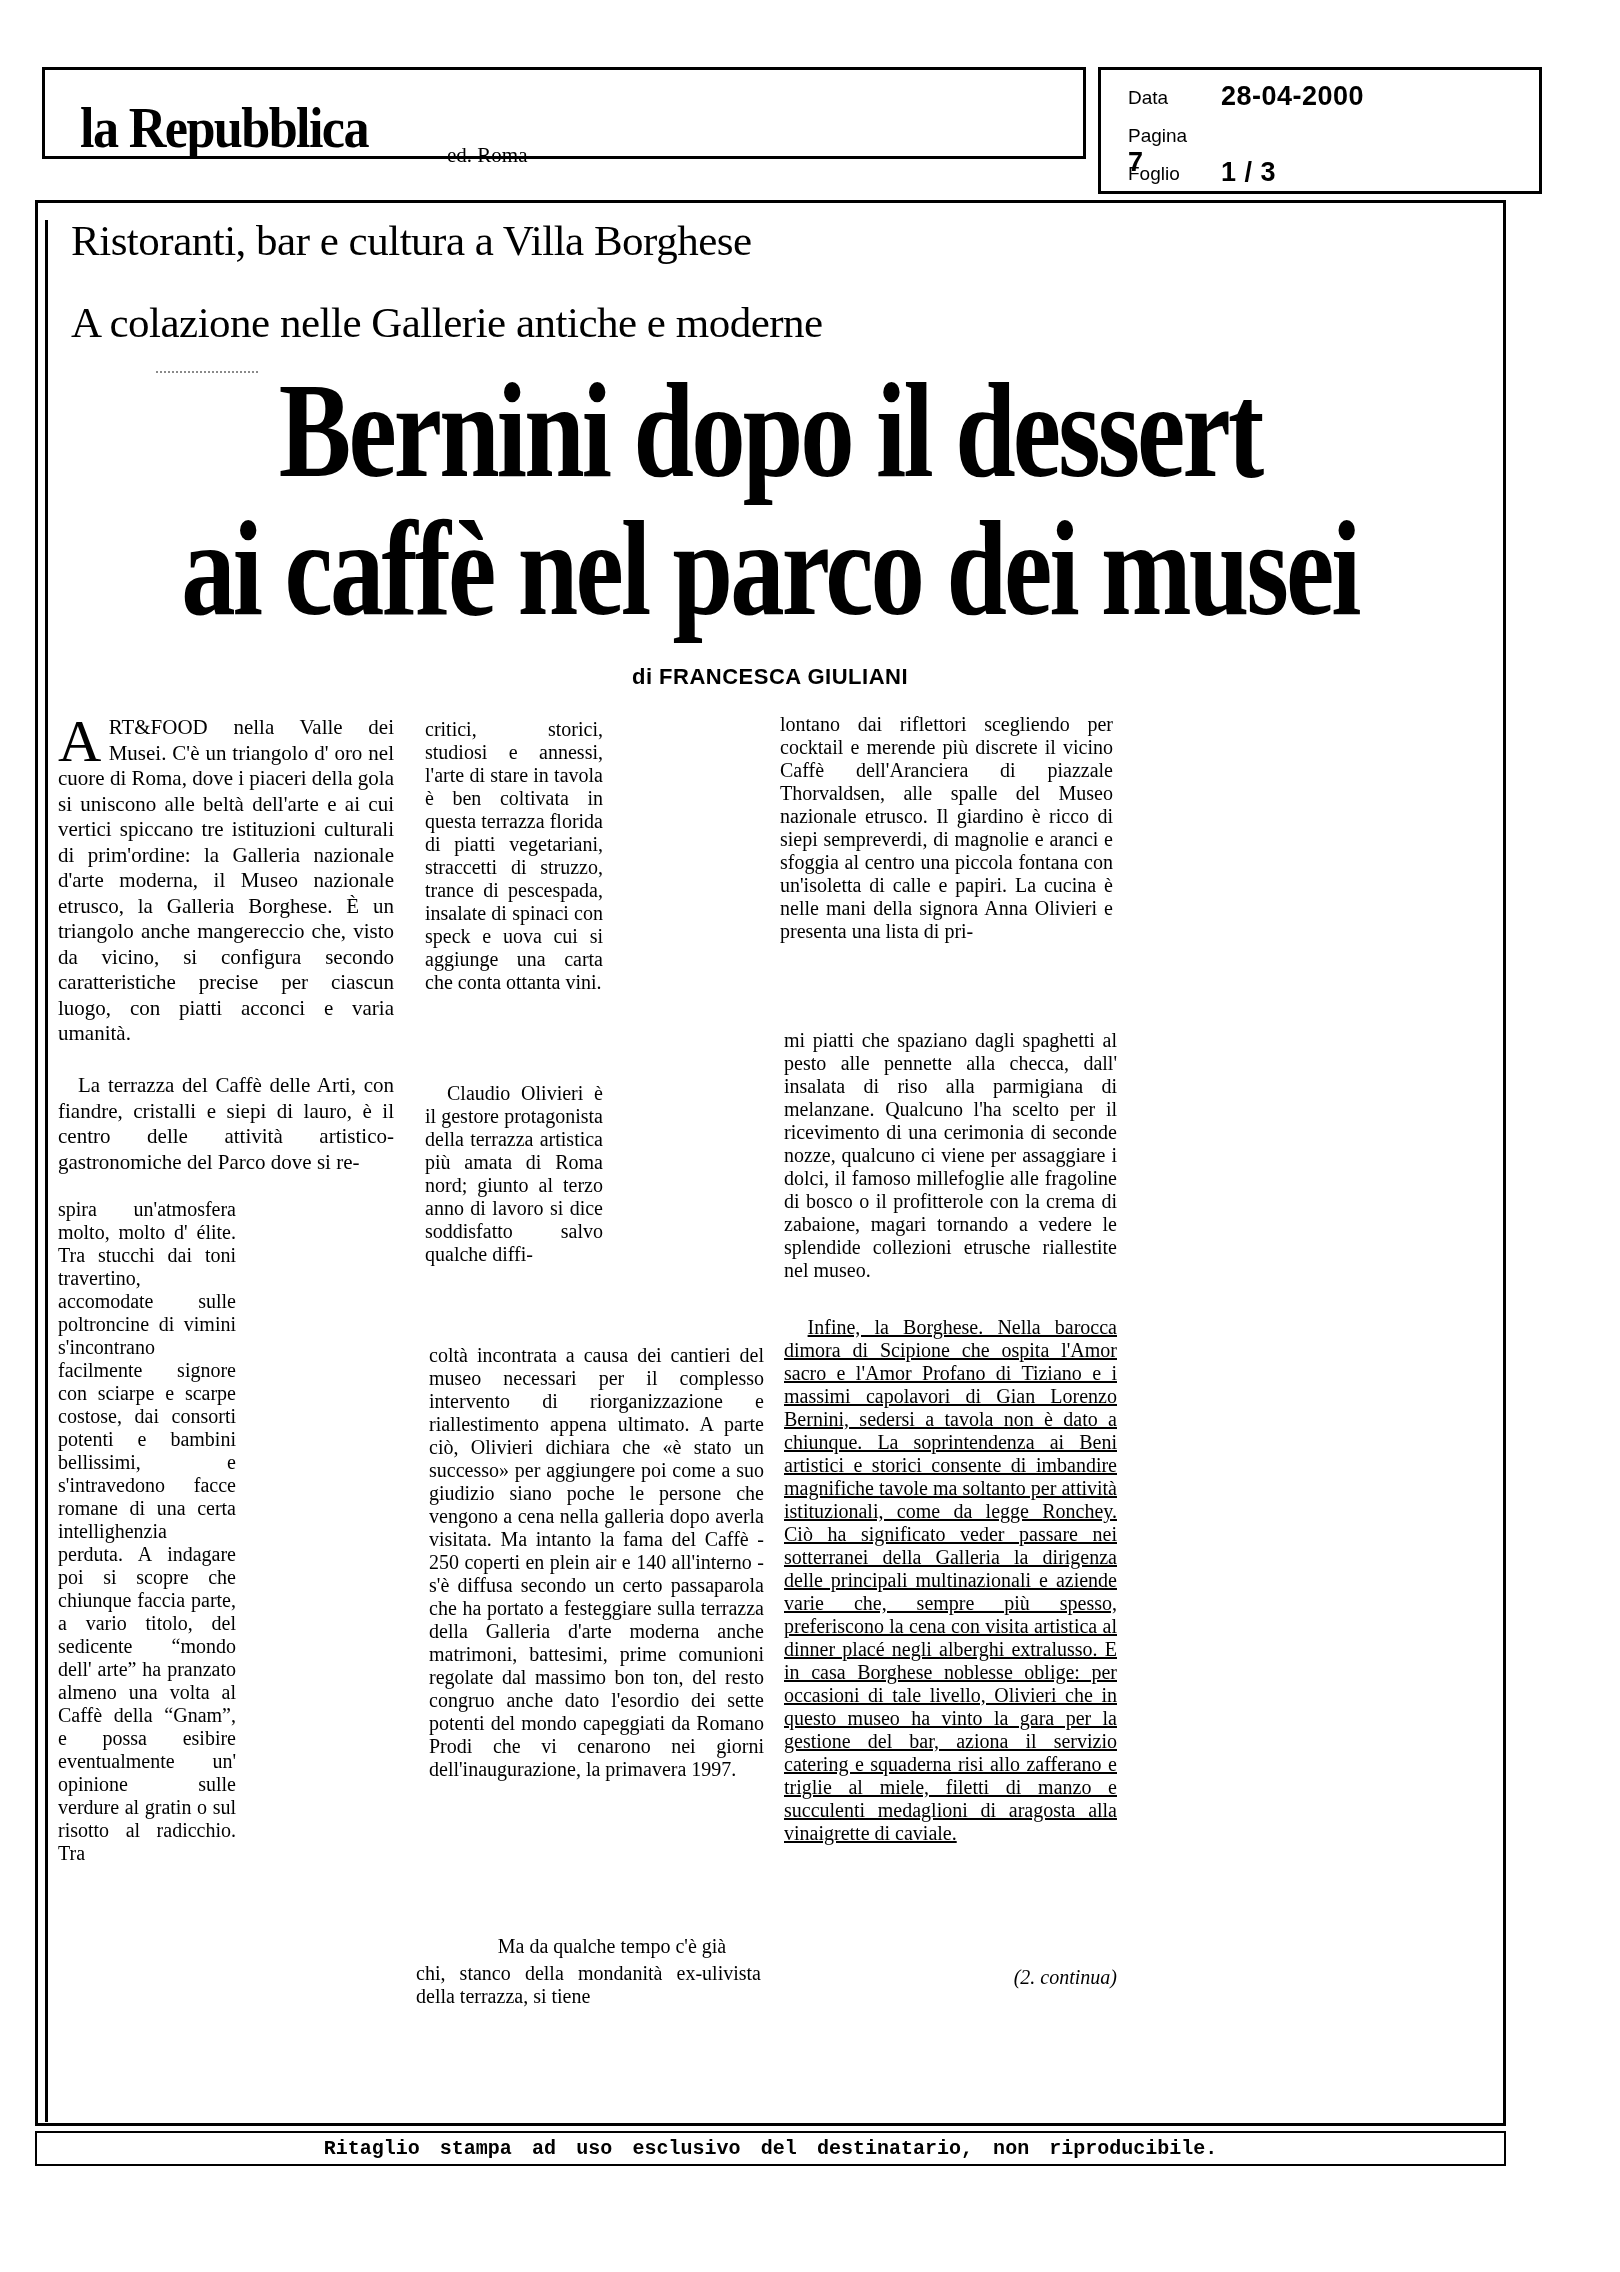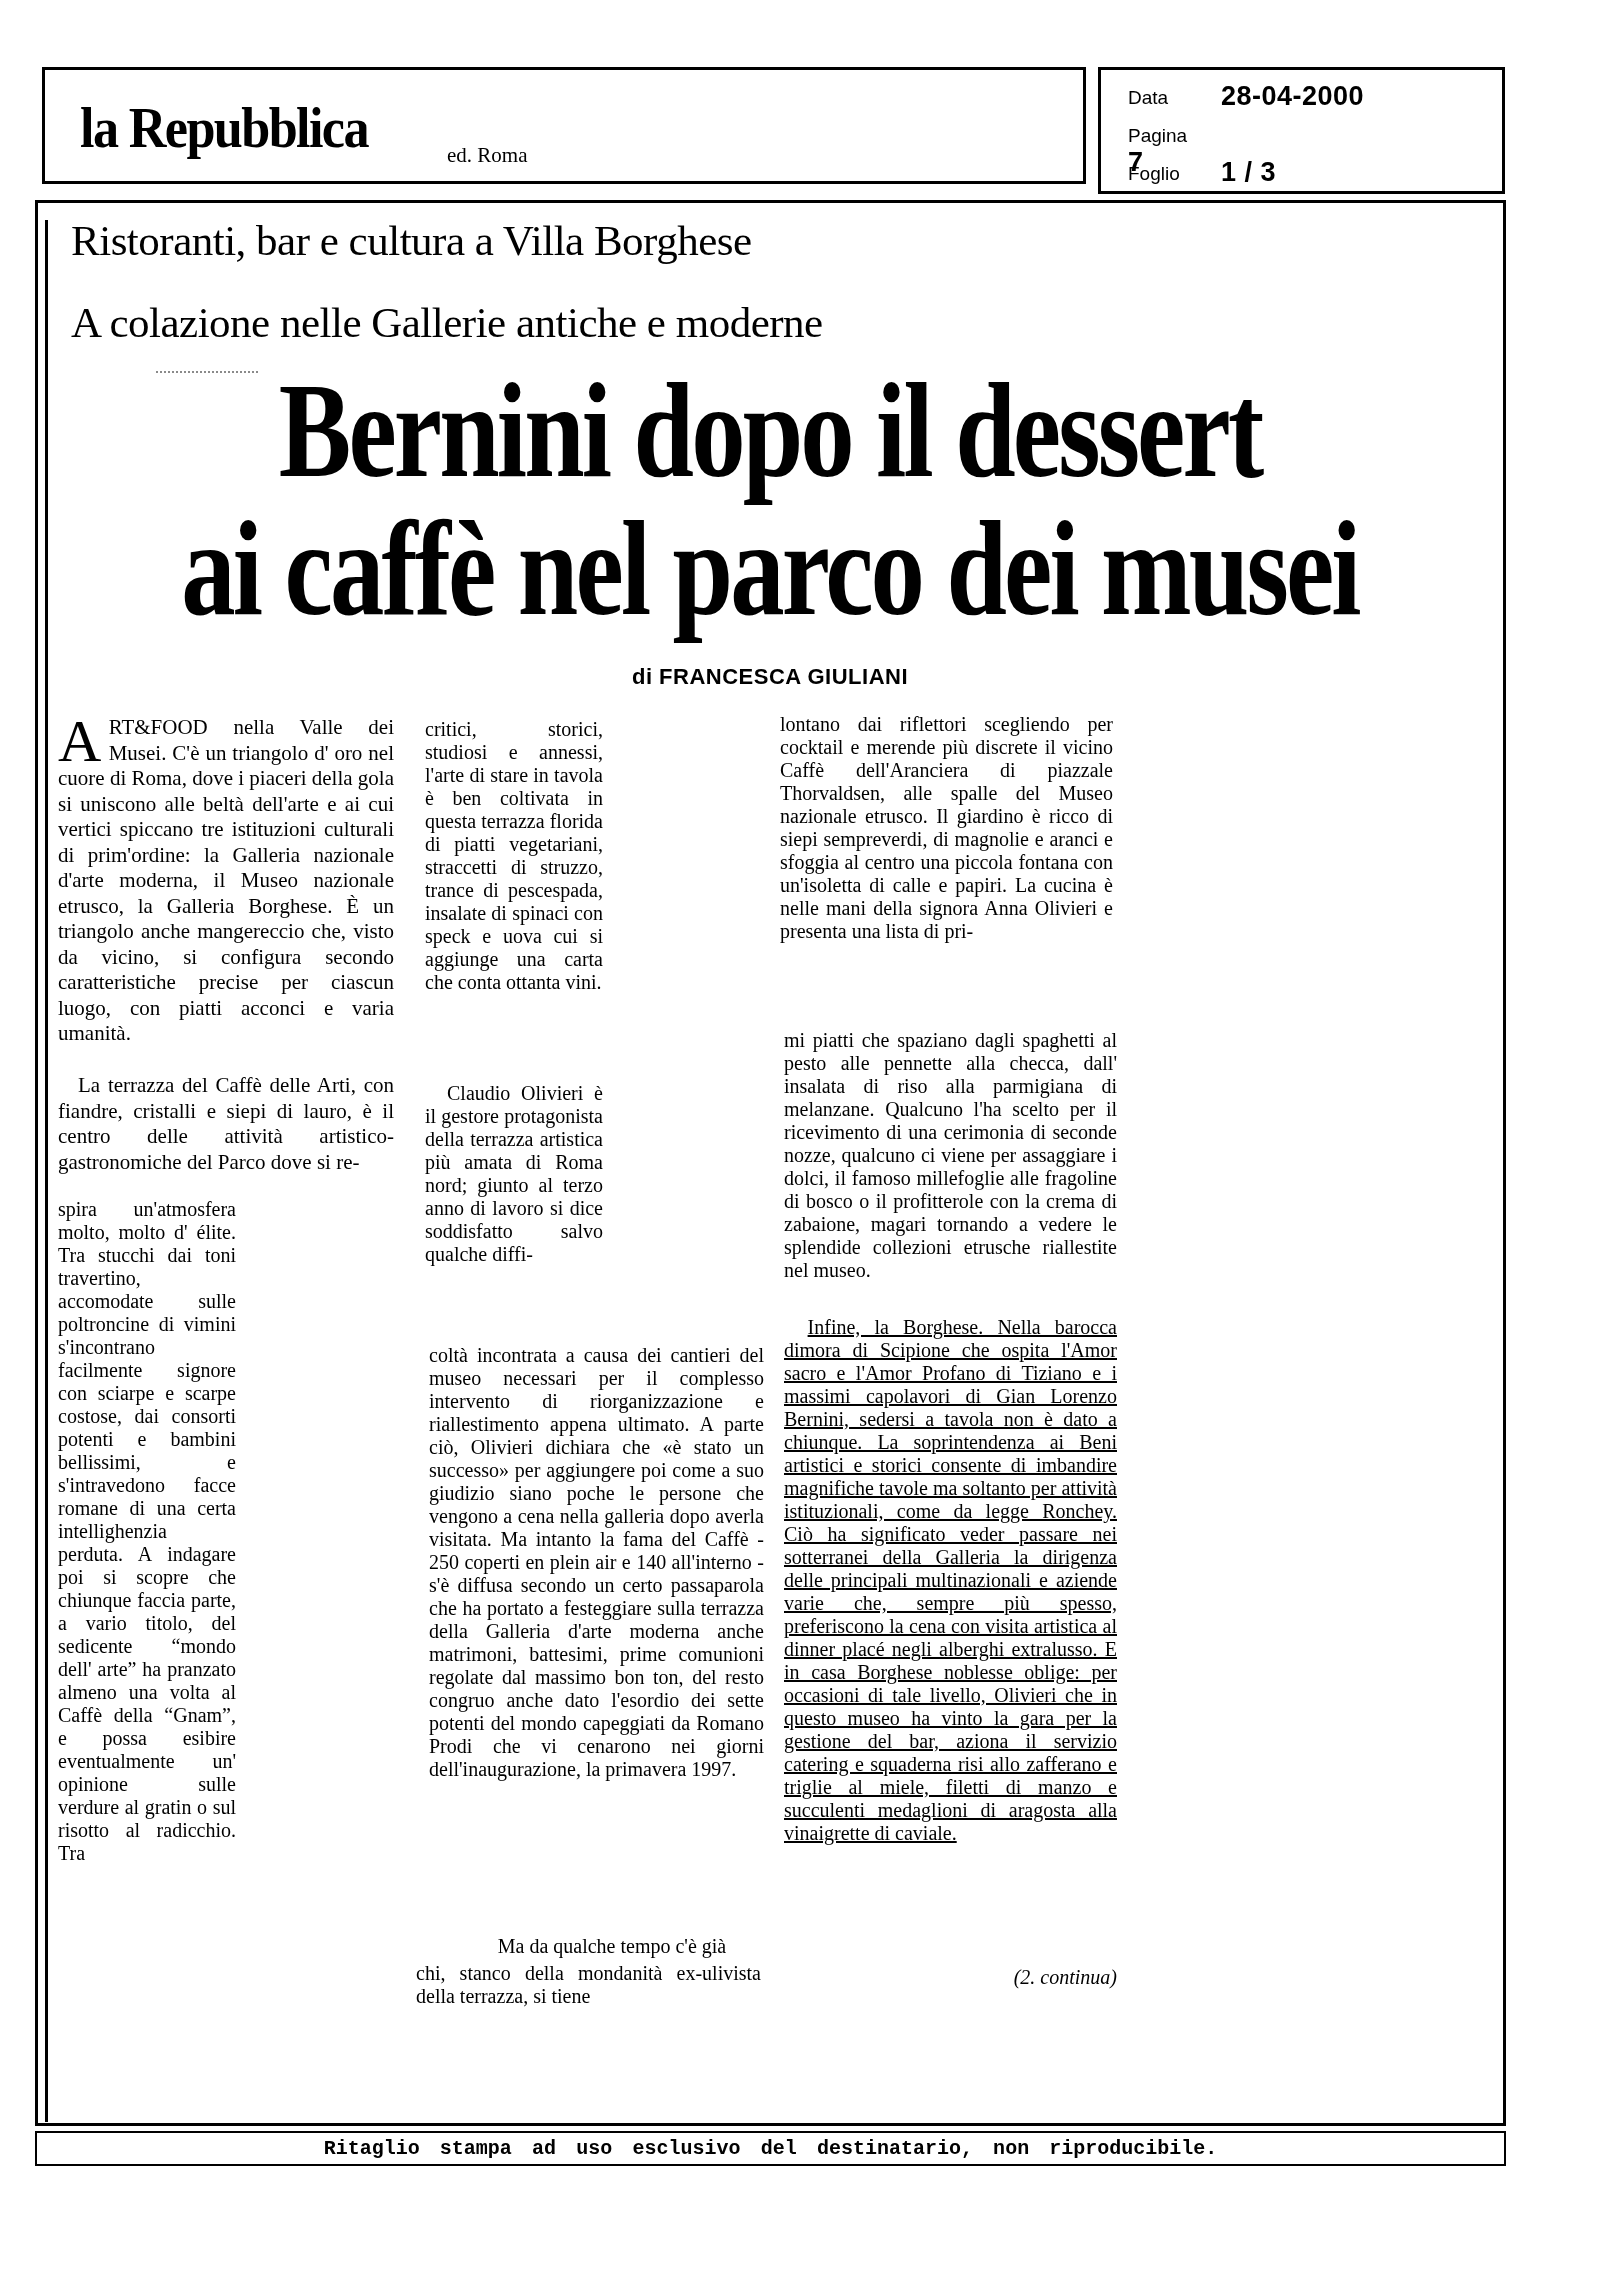--- a/index.html
+++ b/index.html
@@ -4,29 +4,29 @@
 <style>
   html,body { margin:0; padding:0; background:#e8e8e8; }
   .page {
     position:relative; width:1620px; height:2273px; background:#ffffff;
     font-family:"Liberation Serif", serif; color:#000; overflow:hidden;
     margin:0 auto;
   }
   .box { position:absolute; border:3.6px solid #000; box-sizing:border-box; background:#fff; }
 
   
-  .hdr-left  { left:42px;  top:67px; width:1044px; height:117px; }
+  .hdr-left  { left:42px;  top:67px; width:1044px; height:92px; }
   .logo {
     position:absolute; left:35px; top:23.6px; font-size:58px; font-weight:700;
     letter-spacing:-1.8px; white-space:nowrap; transform:scaleX(0.9);
     transform-origin:left center;
   }
   .edition { position:absolute; left:402px; top:73px; font-size:21px; }
 
-  .hdr-right { left:1098px; top:67px; width:407px; height:127px; }
+  .hdr-right { left:1098px; top:67px; width:444px; height:127px; }
   .meta-row  { position:absolute; left:27px; display:flex; align-items:flex-start;
                font-family:"Liberation Sans", sans-serif; }
   .meta-row.r0 { top:11px; } .meta-row.r1 { top:49px;flex-direction:column; } .meta-row.r2 { top:87px; }
   .meta-label { width:93px; font-size:19px; padding-top:5.5px; }
   .meta-value { font-size:27px; font-weight:700; letter-spacing:0.5px; }
 
   
   .main-box { left:35px; top:200px; width:1471px; height:1926px; }
   .clip-edge { position:absolute; left:45px; top:220px; width:2.7px; height:1902px; background:#000; }
 

